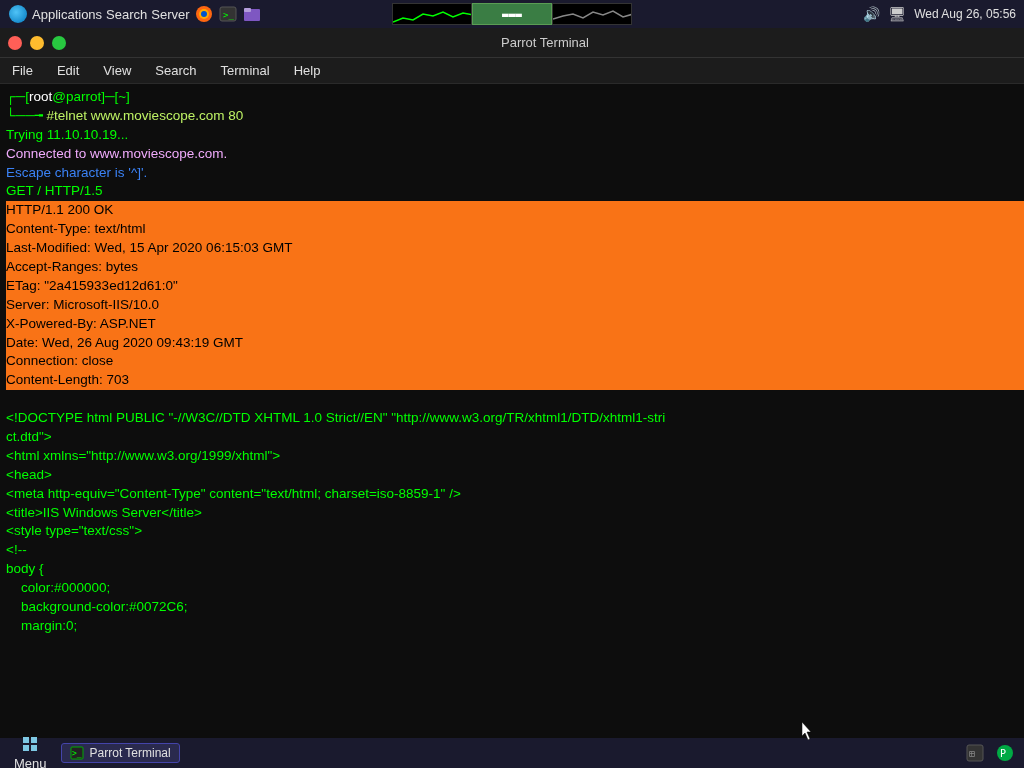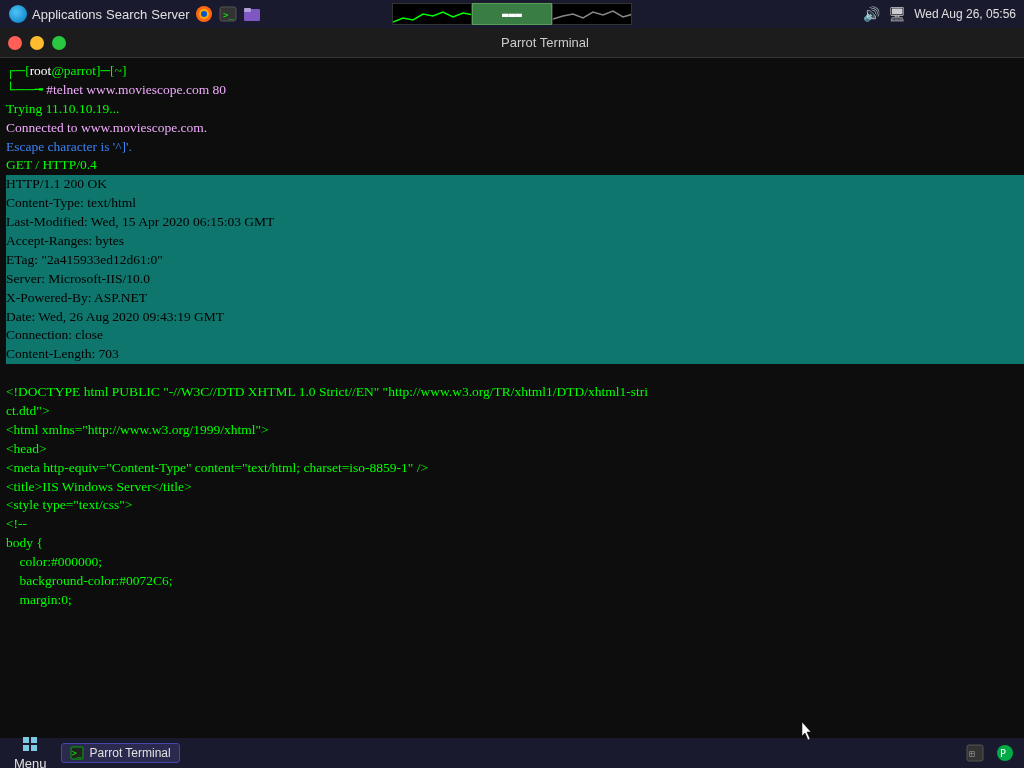--- a/index.html
+++ b/index.html
@@ -145,21 +145,21 @@
       background: #0d0d0d;
       padding: 4px 6px;
       overflow: hidden;
       font-family: 'Courier New', Courier, monospace;
       font-size: 13.5px;
       line-height: 1.4;
       color: #00ff00;
     }
 
     pre {
-      font-family: Liberation Serif, serif;
+      font-family: Liberation Sans, sans-serif;
       font-size: 13.5px;
       line-height: 1.4;
       white-space: pre-wrap;
       word-break: break-all;
     }
 
     
     #bottom-bar {
       position: absolute;
       bottom: 0;
@@ -287,29 +287,37 @@
 
 <div id="terminal-window">
 
   <div id="terminal-title-bar">
     <div class="window-btn btn-close"></div>
     <div class="window-btn btn-min"></div>
     <div class="window-btn btn-max"></div>
     <span style="flex:1; text-align:center; color:#ccc; font-family:sans-serif; font-size:13px;">Parrot Terminal</span>
   </div>
 
+  <div id="menu-bar">
+    <span class="menu-item">File</span>
+    <span class="menu-item">Edit</span>
+    <span class="menu-item">View</span>
+    <span class="menu-item">Search</span>
+    <span class="menu-item">Terminal</span>
+    <span class="menu-item">Help</span>
+  </div>
 
   <div id="terminal-content">
     <pre><span style="color:#00ff00">┌─[<span style="color:#fff">root</span><span style="color:#00ff00">@</span><span style="color:#00ff00">parrot</span>]─[~]
-└──╼ </span><span style="color:#f0abfc">#telnet www.moviescope.com 80</span>
+└──╼ </span><span style="color:#bef264">#telnet www.moviescope.com 80</span>
 <span style="color:#00ff00">Trying 11.10.10.19...</span>
 <span style="color:#f0abfc">Connected to www.moviescope.com.</span>
 <span style="color:#3b82f6">Escape character is '^]'.</span>
-<span style="color:#00ff00">GET / HTTP/0.4</span>
-<span style="display:inline-block; background:#0f766e; color:#000; width:1018px;">HTTP/1.1 200 OK
+<span style="color:#00ff00">GET / HTTP/1.5</span>
+<span style="display:inline-block; background:#f97316; color:#000; width:1018px;">HTTP/1.1 200 OK
 Content-Type: text/html
 Last-Modified: Wed, 15 Apr 2020 06:15:03 GMT
 Accept-Ranges: bytes
 ETag: "2a415933ed12d61:0"
 Server: Microsoft-IIS/10.0
 X-Powered-By: ASP.NET
 Date: Wed, 26 Aug 2020 09:43:19 GMT
 Connection: close
 Content-Length: 703</span>
 

